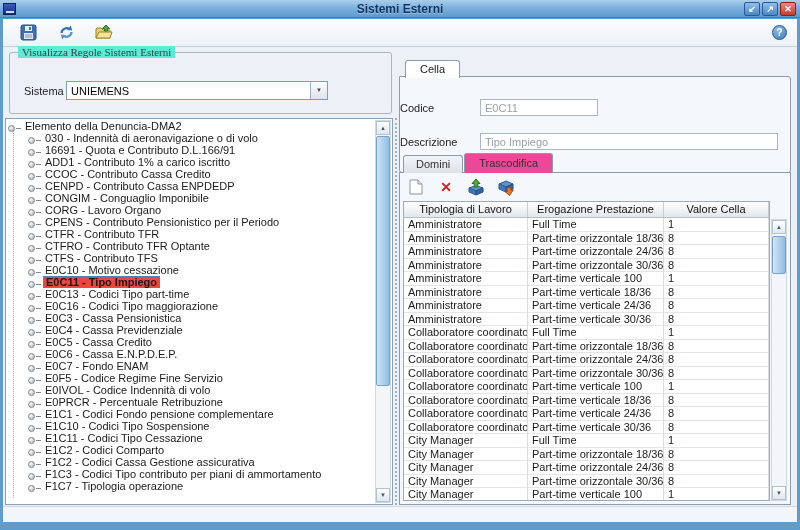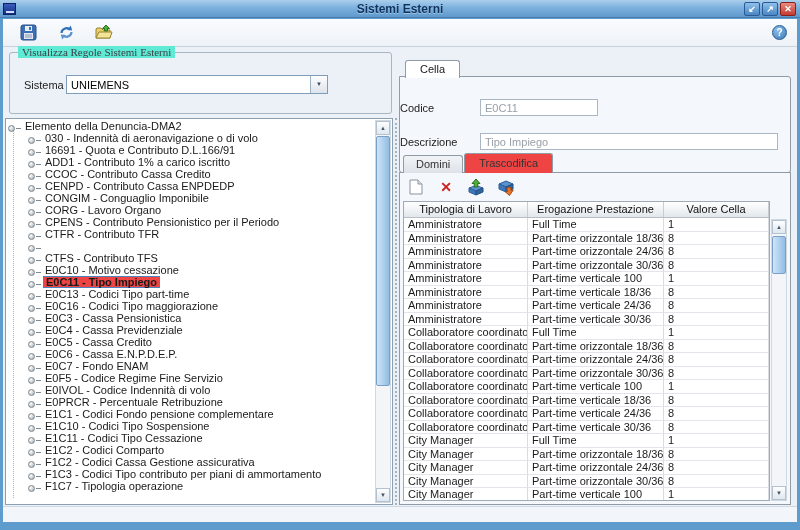--- a/index.html
+++ b/index.html
@@ -34,21 +34,21 @@
 
   
   .body { position:absolute; top:47px; left:3px; width:794px; height:475px; background:#ecf1f7; }
   .statusbar { position:absolute; left:3px; bottom:8px; width:794px; height:16px;
     background:#f2f6fb; border-top:1px solid #cfd9e3; }
 
   
   .groupbox { position:absolute; left:6px; top:5px; width:383px; height:62px;
     border:1px solid #aab6c2; border-radius:3px; }
   .groupbox-title { position:absolute; top:-7px; left:8px; background:#5eead4; padding:0 4px; color:#3a3f46;font-family:Liberation Serif, serif; }
-  .sistema-row { position:absolute; left:14px; top:22px; display:flex; align-items:center; }
+  .sistema-row { position:absolute; left:14px; top:28px; display:flex; align-items:center; }
   .sistema-label { width:42px; color:#222; }
   .combo { display:flex; width:262px; height:19px; border:1px solid #7f9db9; background:#fff; }
   .combo input { flex:1; border:0; outline:none; padding:0 4px; font:11px "Liberation Sans",sans-serif; }
   .combo-btn { width:17px; height:17px; background:linear-gradient(#fdfdfd,#dde4ec);
     border-left:1px solid #9cb0c4; font-size:6px; color:#3c4c5c; text-align:center; line-height:16px; }
 
   
   .tree-panel { position:absolute; left:2px; top:71px; width:388px; height:387px;
     background:#fff; border:1px solid #8ca0b4; overflow:hidden; }
   .tree-inner { position:absolute; left:2px; top:1px; right:18px; bottom:1px; overflow:hidden; }
@@ -90,21 +90,21 @@
   .field-row input { height:17px; border:1px solid #aab6c2; background:#fff; color:#98a0a8;
     font:11px "Liberation Sans",sans-serif; padding:0 4px; }
   .codice-row { top:22px; } .codice-row input { width:118px; }
   .descr-row { top:56px; } .descr-row input { width:298px; }
 
   
   .tabs-wrap { position:absolute; left:396px; top:108px; width:392px; height:350px; }
   .tabstrip { position:relative; height:18px; margin-left:4px; z-index:2; display:flex; align-items:flex-end; }
   .tab2 { padding:2px 12px 3px; border:1px solid #919ba5; border-bottom:none;
     border-radius:3px 3px 0 0; background:linear-gradient(#f2f4f7,#dde2e8); color:#333; margin-right:1px; }
-  .tab2.active { background:#ef4444; padding:3px 14px 4px; }
+  .tab2.active { background:#ec4899; padding:3px 14px 4px; }
   .tab-panel { position:absolute; left:0; top:17px; width:392px; height:333px;
     border:1px solid #919ba5; background:#f4f7fb; }
   .minibar { position:absolute; left:6px; top:3px; height:22px; display:flex; align-items:center; gap:10px; }
   .mbtn { width:20px; height:20px; display:flex; align-items:center; justify-content:center; }
   .del-glyph { color:#cc2222; font-weight:bold; font-size:14px; }
 
   .table { position:absolute; left:3px; top:28px; right:20px; bottom:3px;
     background:#fff; border:1px solid #a0aab4; overflow:hidden; }
   .thead { display:flex; height:16px; background:linear-gradient(#ffffff,#e2e7ec);
     border-bottom:1px solid #b8bec6; }
@@ -219,20 +219,21 @@
             <div class="tree-row child">
               <span class="tnode"></span>
               <span class="tlabel">CPENS - Contributo Pensionistico per il Periodo</span>
             </div>
             <div class="tree-row child">
               <span class="tnode"></span>
               <span class="tlabel">CTFR - Contributo TFR</span>
             </div>
             <div class="tree-row child">
               <span class="tnode"></span>
+              <span class="tlabel">CTFRO - Contributo TFR Optante</span>
             </div>
             <div class="tree-row child">
               <span class="tnode"></span>
               <span class="tlabel">CTFS - Contributo TFS</span>
             </div>
             <div class="tree-row child">
               <span class="tnode"></span>
               <span class="tlabel">E0C10 - Motivo cessazione</span>
             </div>
             <div class="tree-row child selected">

